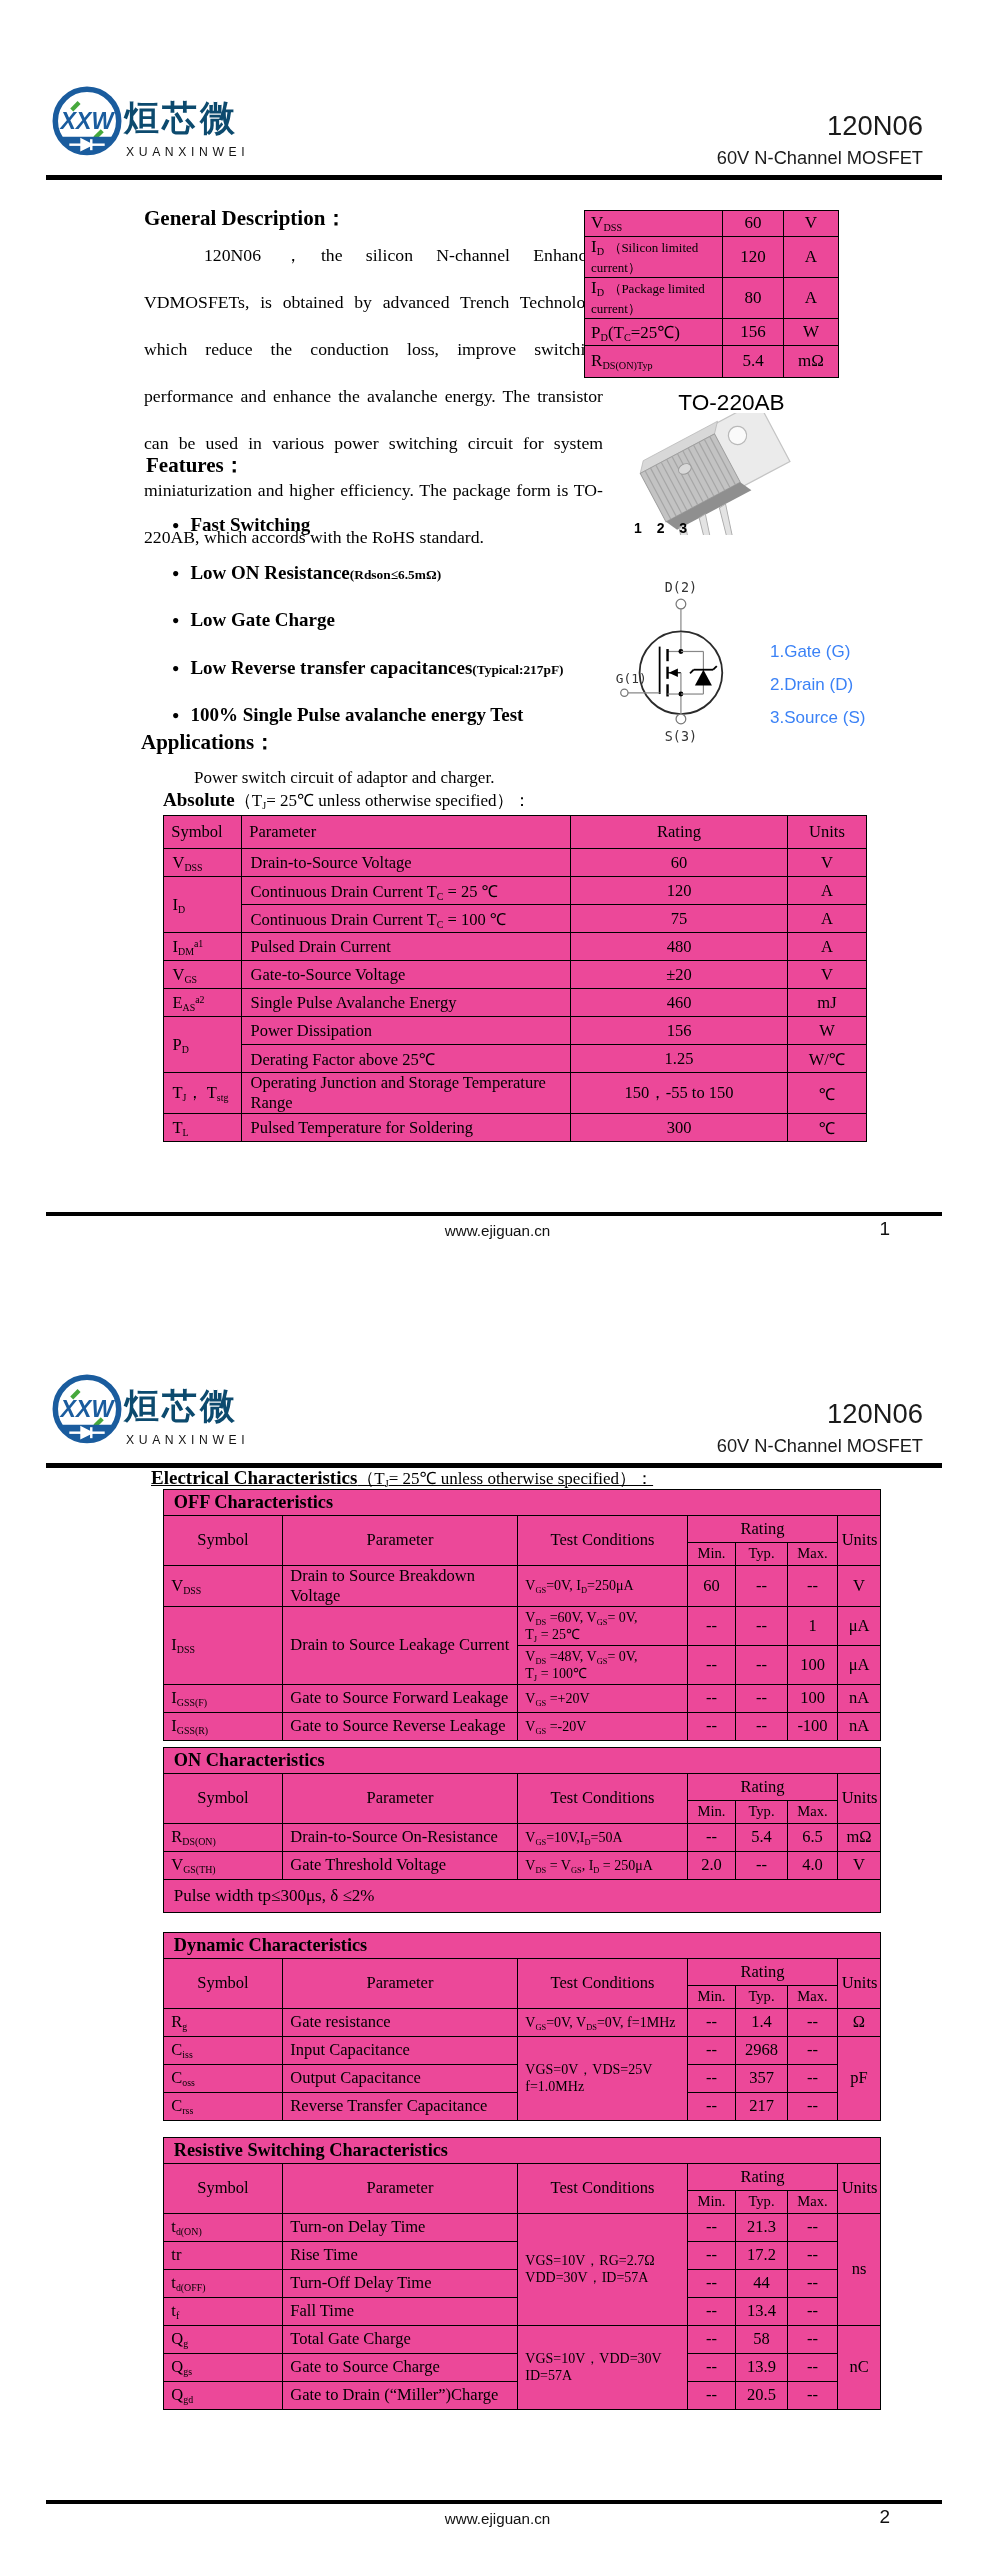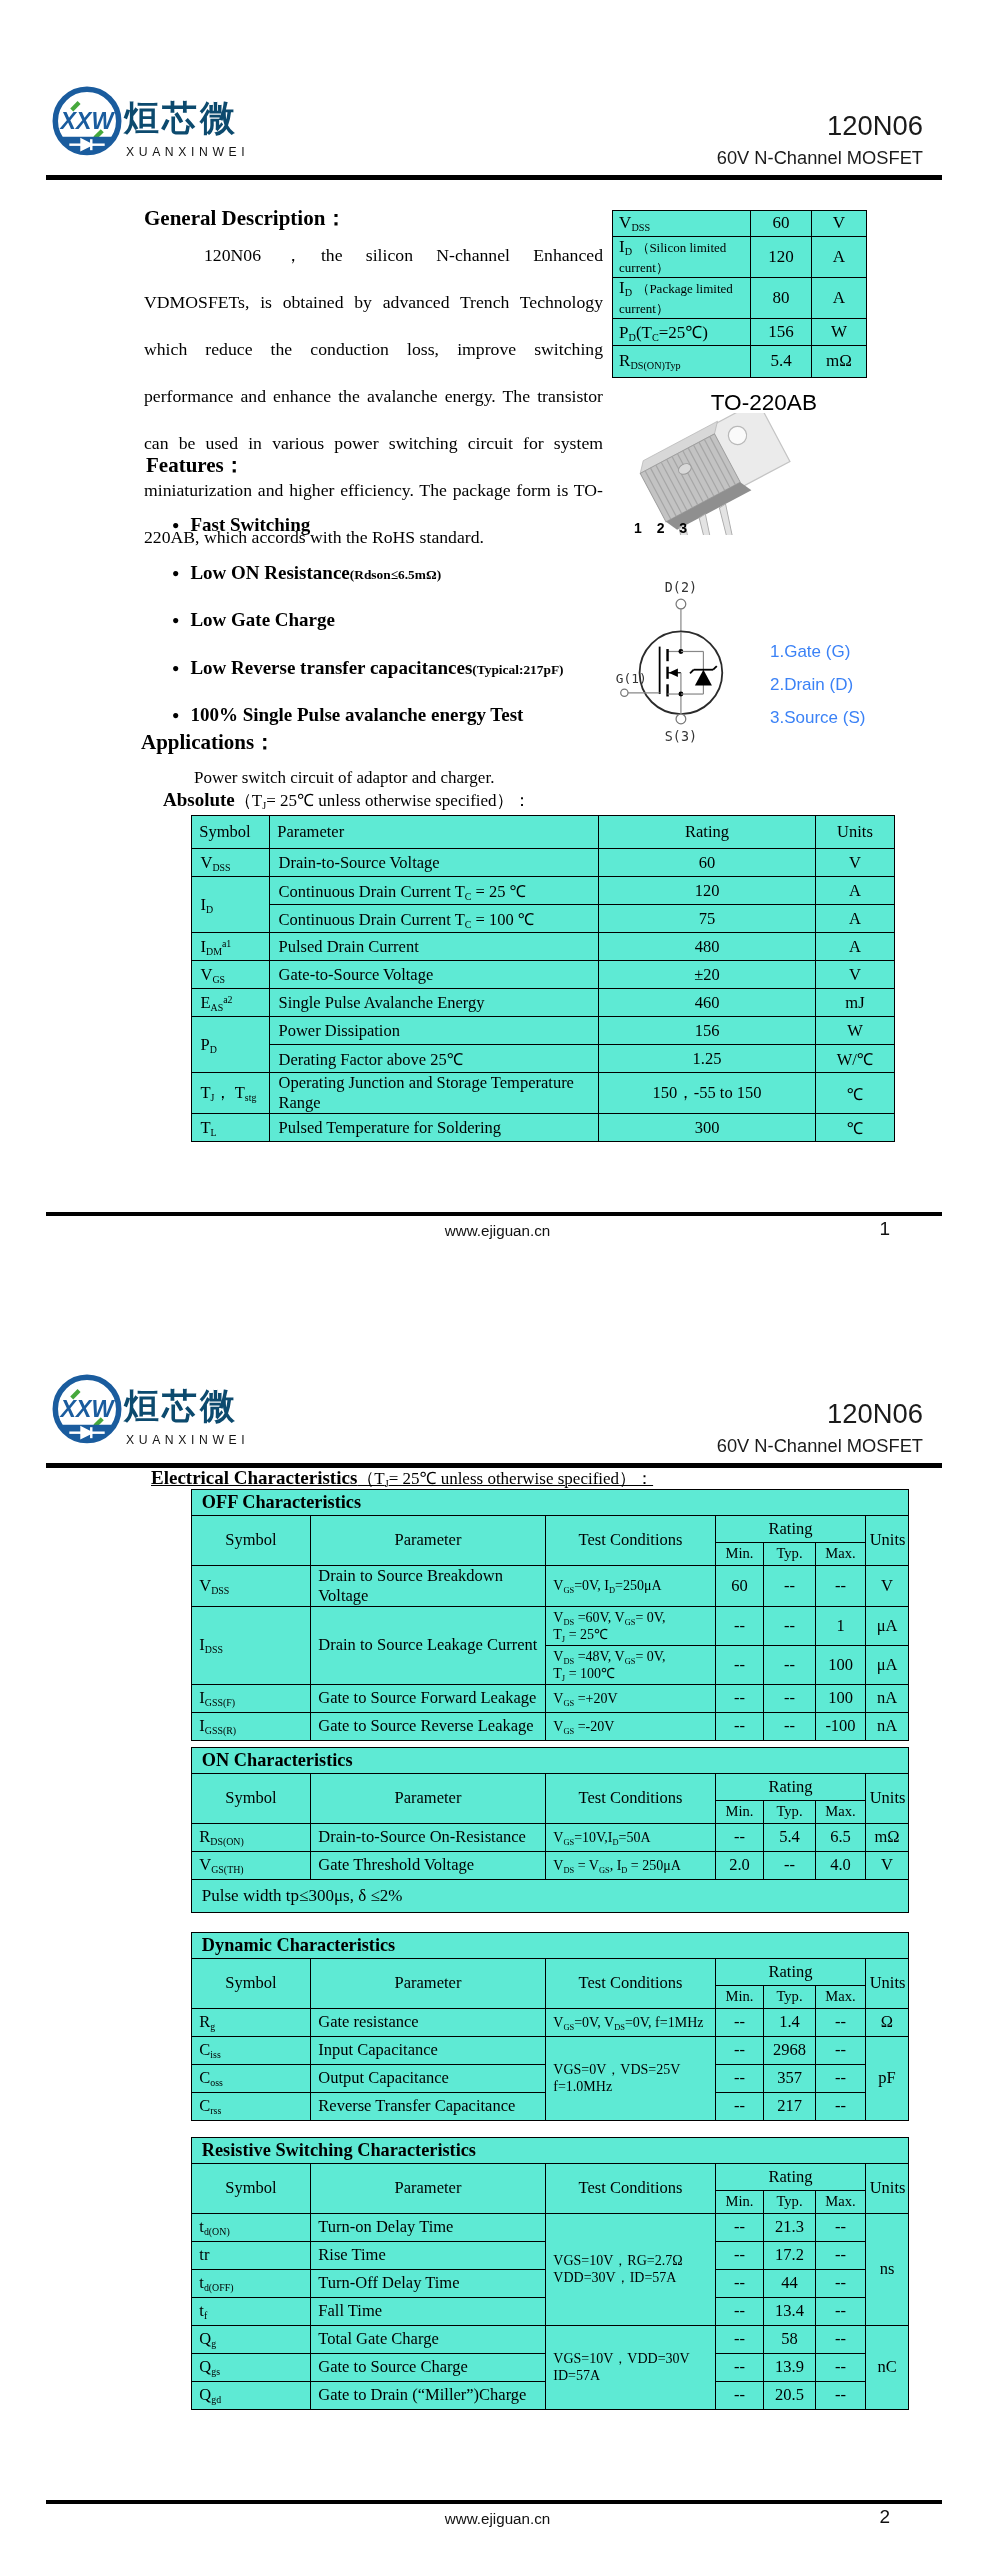--- a/index.html
+++ b/index.html
@@ -28,41 +28,41 @@
   .sec-head-r{font-size:17px;}
   .app-body{font-size:17px;}
   .feat{font-weight:bold;font-size:19px;white-space:nowrap;}
   .feat small{font-size:13.4px;font-weight:bold;}
   .feat .dot{font-size:12.2px;margin-right:11px;vertical-align:2.4px;}
   sub{font-size:60%;vertical-align:-0.3em;line-height:0;}
   sup{font-size:60%;vertical-align:0.5em;line-height:0;}
   small{font-size:63%;}
 
   
-  table{border-collapse:collapse;position:absolute;table-layout:fixed;background:#5eead4;margin-left:28px;}
+  table{border-collapse:collapse;position:absolute;table-layout:fixed;background:#ec4899;}
   td{border:1.2px solid #000;font-size:16.5px;text-align:center;vertical-align:middle;padding:0 3.7px;font-family:"Liberation Serif",serif;}
   .qspec{border:1.8px solid #000;}
   .qspec td{font-size:17px;}
   .qspec td.p{text-align:left;padding-left:6.1px;}
   .qspec small{font-size:13px;}
   .etab{border:1.8px solid #000;}
   .etab td.sym,.etab td.par,.etab td.tst{text-align:left;padding-left:7.3px;}
   .etab td.tst{font-size:14px;line-height:17px;}
   .ttitle td{text-align:left;font-weight:bold;font-size:18.3px;padding-left:9.8px;border-bottom-width:1.2px;}
   .thead td{border-bottom-width:1.8px;}
   .thead td.lft{text-align:left;padding-left:7.3px;}
   .r42{height:25.6px;} .r44{height:27px;} .r38{height:23px;} .r46{height:28px;} .r52{height:32px;}
   .r54{height:33px;} .r64{height:39px;}
   .noterow td{text-align:left;font-size:17px;padding-left:9.8px;}
   .atab{border:1.8px solid #000;}
   .atab td.sym{text-align:left;padding-left:8.5px;}
   .atab td.par{text-align:left;padding-left:8.5px;font-size:16.5px;}
   .atab tr.g td{border-top-width:1.8px;}
   .legend-line{font-family:"Liberation Sans",sans-serif;font-size:17px;line-height:33px;color:#3b82f6;}
-  .to220-label{font-family:"Liberation Sans",sans-serif;font-size:22.6px;text-align:right;width:171px;}
+  .to220-label{font-family:"Liberation Sans",sans-serif;font-size:22.6px;text-align:center;width:171px;}
   .pins-label{font-family:"Liberation Sans",sans-serif;font-weight:bold;font-size:14px;letter-spacing:5.5px;}
 </style>
 </head>
 <body>
 
 <div class="page" id="page1">
 
   <svg class="abs" style="left:51px;top:83px;" width="72" height="77" viewBox="0 0 118 126">
     <defs>
         <clipPath id="lc1">

